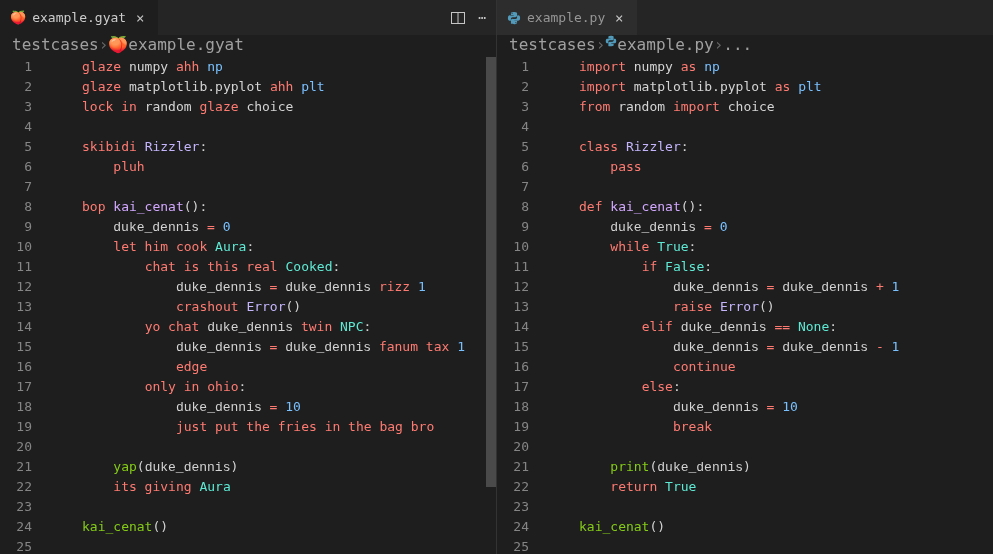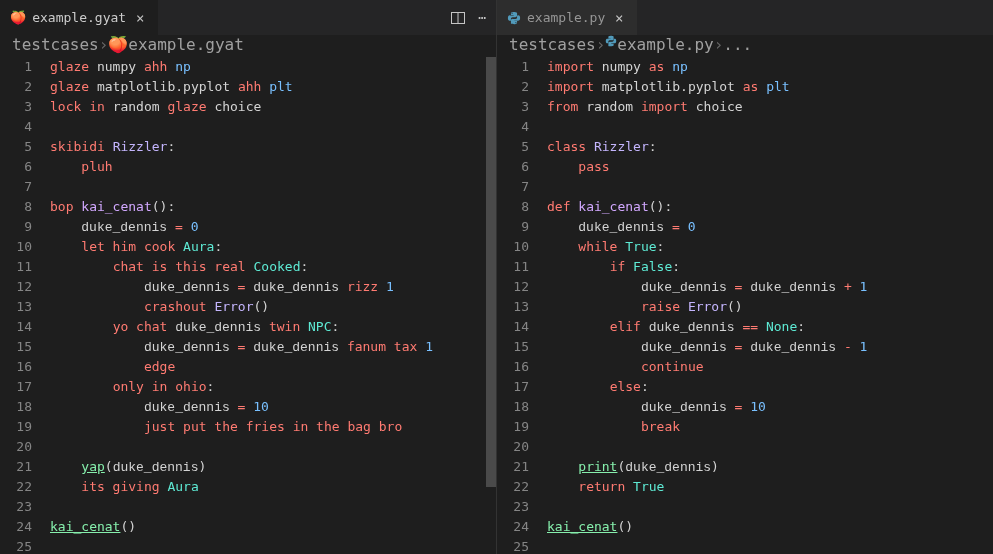--- a/index.html
+++ b/index.html
@@ -71,20 +71,21 @@
     text-align: right;
     padding-right: 18px;
     color: #858585;
     user-select: none;
   }
   .gutter .ln { height: 20px; }
   .code {
     flex: 1;
     white-space: pre;
     overflow: hidden;
+    margin-left: 32px;
   }
   .code .cl { height: 20px; }
   .scrollbar {
     position: absolute;
     right: 0; top: 0;
     width: 10px;
     height: 100%;
     background: transparent;
   }
   .scrollbar-thumb {
@@ -98,21 +99,21 @@
   .mod { color: #d4d4d4; }
   .cls { color: #c4b5fd; }   
   .fn  { color: #d2a8ff; }   
   .var { color: #d4d4d4; font-family: Liberation Mono, monospace; }
   .num { color: #79c0ff; }
   .cst { color: #5eead4; }   
   .op  { color: #ff7b72; }
   .pn  { color: #d4d4d4; }
   .as  { color: #ff7b72; }
   .alias{ color: #79c0ff; }
-  .call{ color: #86efac; text-decoration: underline; }
+  .call{ color: #84cc16; }
   svg { display: block; }
 </style>
 </head>
 <body>
 
 <div class="pane pane-left">
   <div class="tab-bar">
     <div class="tab">
       <span>🍑</span>
       <span>example.gyat</span>

